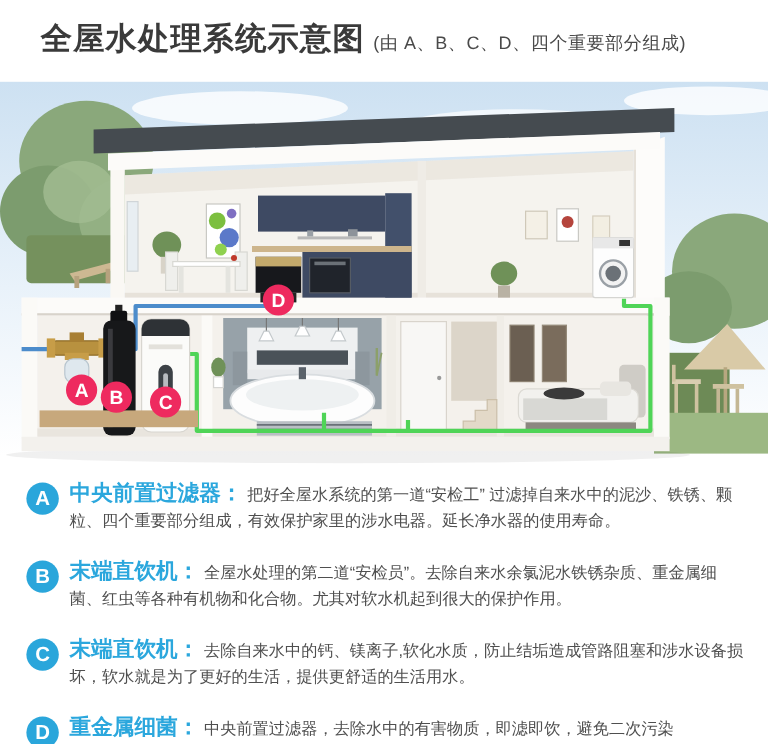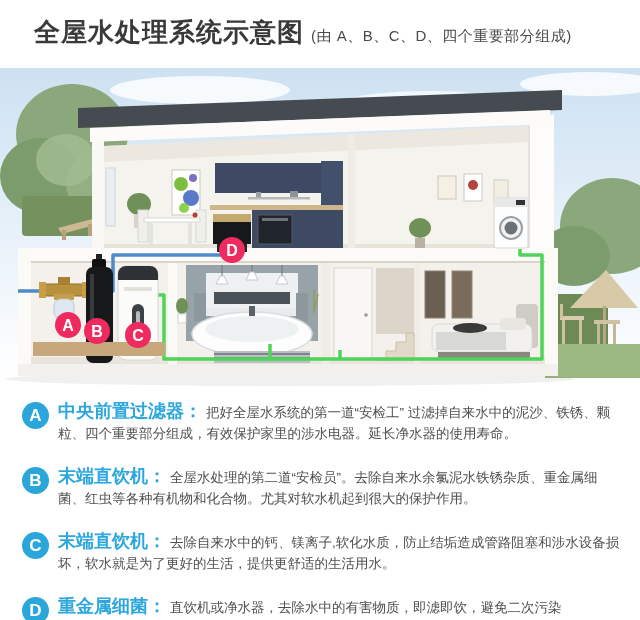--- a/index.html
+++ b/index.html
@@ -262,17 +262,17 @@
       <p><span class="heading">末端直饮机：</span><span>全屋水处理的第二道“安检员”。去除自来水余氯泥水铁锈杂质、重金属细菌、红虫等各种有机物和化合物。尤其对软水机起到很大的保护作用。</span></p>
     </div>
 
     <div class="section">
       <div class="badge">C</div>
       <p><span class="heading">末端直饮机：</span><span>去除自来水中的钙、镁离子,软化水质，防止结垢造成管路阻塞和涉水设备损坏，软水就是为了更好的生活，提供更舒适的生活用水。</span></p>
     </div>
 
     <div class="section">
       <div class="badge">D</div>
-      <p><span class="heading">重金属细菌：</span><span>直饮机或净水器，去除水中的有害物质，即滤即饮，避免二次污染</span></p>
+      <p><span class="heading">重金属细菌：</span><span>中央前置过滤器，去除水中的有害物质，即滤即饮，避免二次污染</span></p>
     </div>
 
   </div>
 </div>
 
 </body></html>

